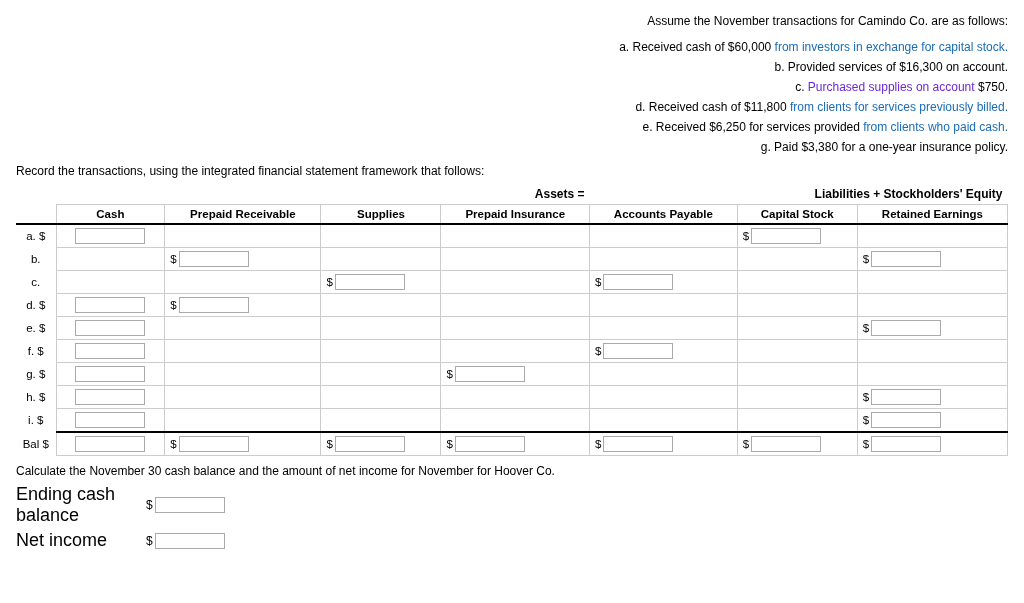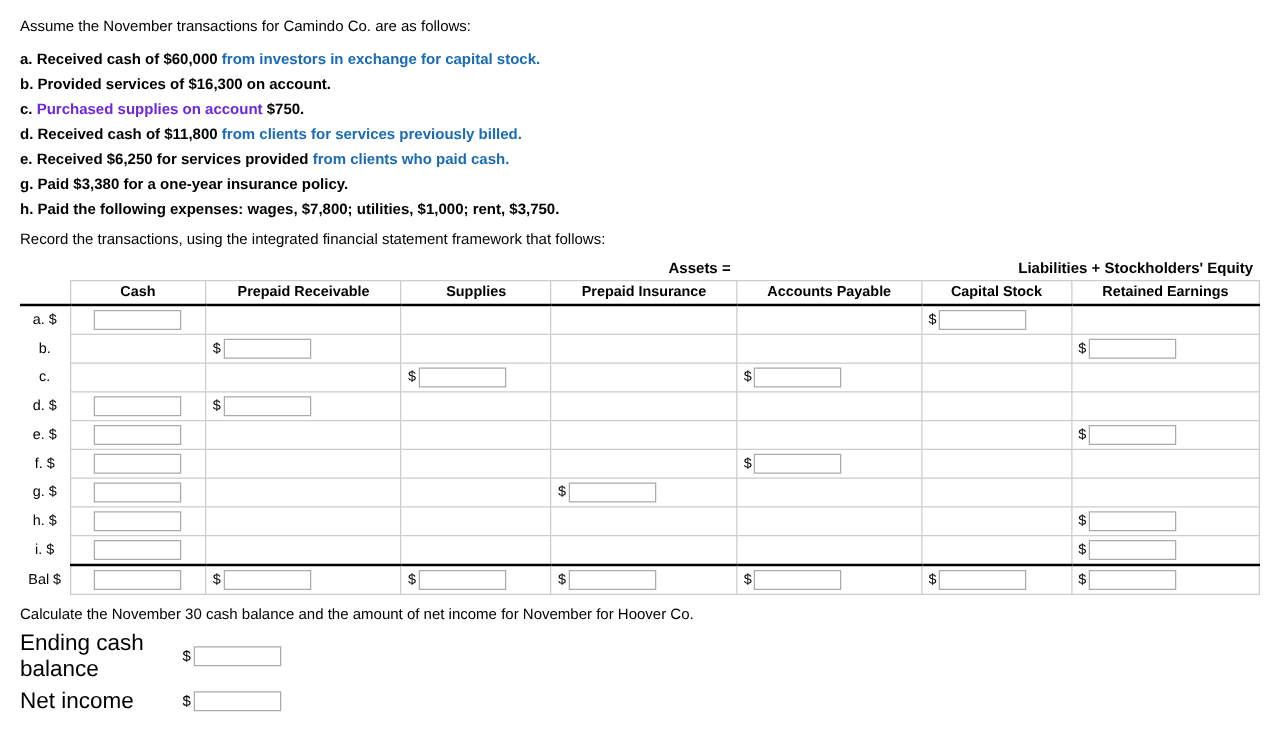--- a/index.html
+++ b/index.html
@@ -4,21 +4,21 @@
   <style>
     * { box-sizing: border-box; margin: 0; padding: 0; }
     body {
       font-family: Arial, sans-serif;
       font-size: 12px;
       background: #fff;
       color: #000;
       padding: 10px 16px;
     }
     .intro-text { margin-bottom: 8px; }
-    .intro-text p { margin: 2px 0; line-height: 1.5; }
+    .intro-text p { margin: 2px 0; line-height: 1.5; text-align: right; }
     .highlight-blue { color: #1a6bb5; }
     .highlight-red { color: #6d28d9; }
     .section-title { margin: 10px 0 6px 0; font-size: 12px; }
     .framework-table { width: 100%; border-collapse: collapse; margin-bottom: 6px; }
     .framework-table th, .framework-table td {
       border: 1px solid #ccc;
       padding: 3px 5px;
       text-align: center;
       vertical-align: middle;
       font-size: 11.5px;
@@ -53,28 +53,27 @@
     .assets-label { text-align: center; font-weight: bold; font-size: 13px; }
     .liabilities-label { text-align: center; font-weight: bold; font-size: 13px; }
     .bal-row td { border-top: 2px solid #000; }
   </style>
 </head>
 <body>
 
 <div class="intro-text">
   <p>Assume the November transactions for Camindo Co. are as follows:</p>
 </div>
-<div class="intro-text" style="margin-top:4px;font-weight:bold;">
+<div class="intro-text" style="margin-top:4px;">
   <p>a. Received cash of $60,000 <span class="highlight-blue">from investors in exchange for capital stock.</span></p>
   <p>b. Provided services of $16,300 on account.</p>
   <p>c. <span class="highlight-red">Purchased supplies on account</span> $750.</p>
   <p>d. Received cash of $11,800 <span class="highlight-blue">from clients for services previously billed.</span></p>
   <p>e. Received $6,250 for services provided <span class="highlight-blue">from clients who paid cash.</span></p>
   <p>g. Paid $3,380 for a one-year insurance policy.</p>
-  <p>h. Paid the following expenses: wages, $7,800; utilities, $1,000; rent, $3,750.</p>
 </div>
 
 <p class="section-title" style="margin-top:6px;">Record the transactions, using the integrated financial statement framework that follows:</p>
 
 <table class="framework-table">
   <thead>
     <tr class="header-row">
       <th style="border:none; width:40px;"></th>
       <th colspan="4" class="assets-label" style="border:none;">Assets =</th>
       <th colspan="3" class="liabilities-label" style="border:none;">Liabilities + Stockholders' Equity</th>

